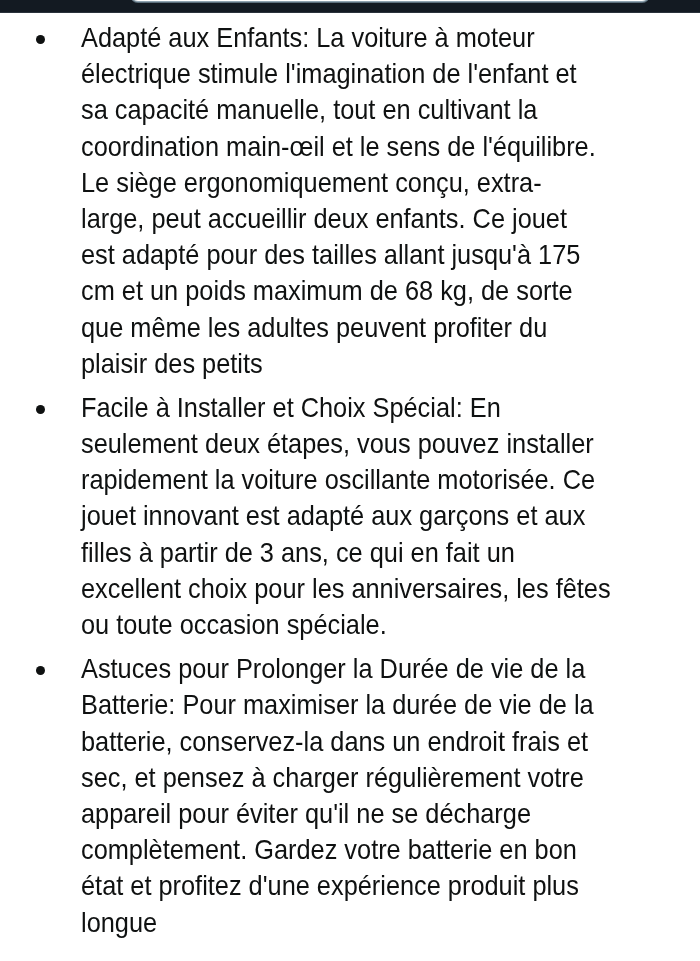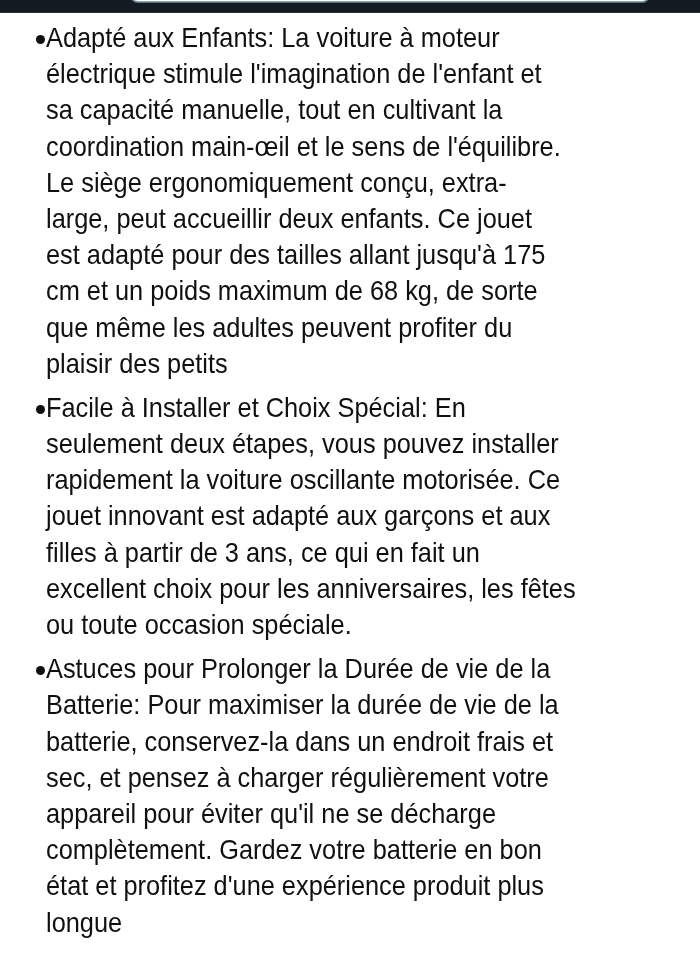--- a/index.html
+++ b/index.html
@@ -39,21 +39,21 @@
       position: absolute;
       left: 0;
       top: 20px;
       width: 700px;
       margin: 0;
       padding: 0;
       list-style: none;
     }
     .bullet-item {
       position: relative;
-      padding-left: 46px;
+      padding-left: 81px;
       margin-bottom: 8px;
     }
     .bullet-dot {
       position: absolute;
       left: 36px;
       top: 15px;
       width: 9px;
       height: 9px;
       border-radius: 50%;
       background: #0f1111;

